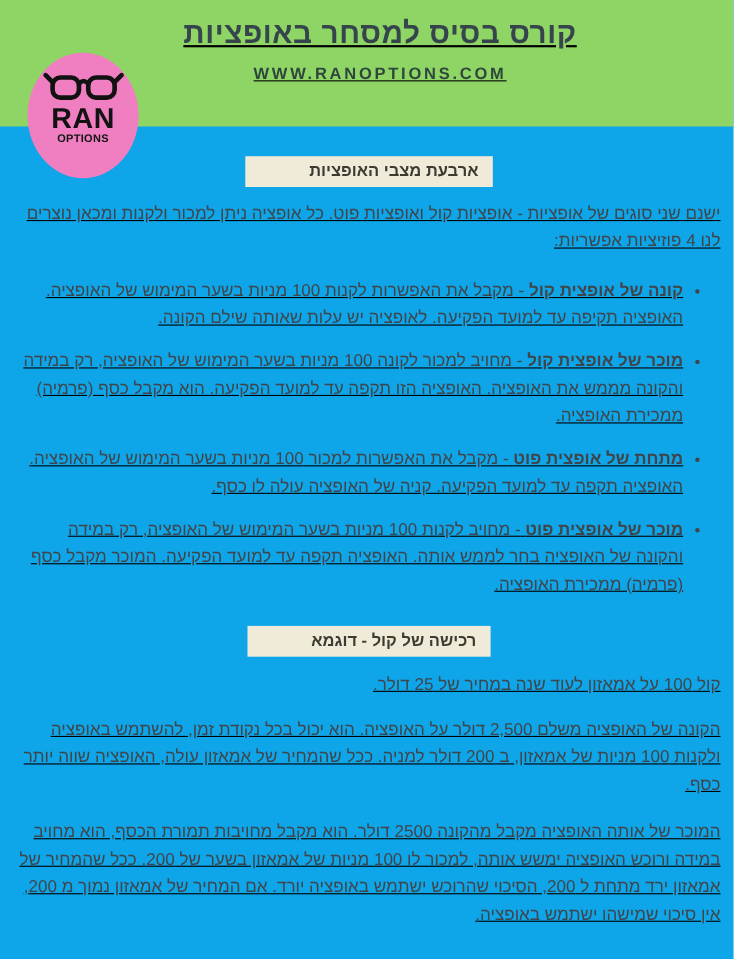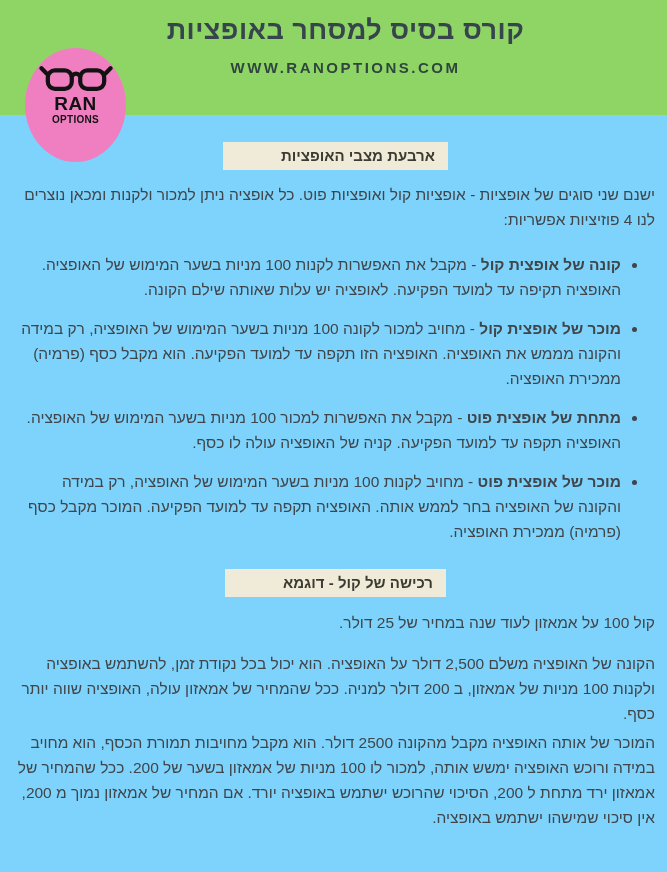--- a/index.html
+++ b/index.html
@@ -1,21 +1,22 @@
 <!DOCTYPE html>
 <html lang="he" style="--header_band: #8fd566; --logo_circle: #f07fc2; --heading_highlight: #f0ebd8; --title_text: #36454c; --website_text: #2e463c; --body_text: #40454a; --heading_text: #3c3b32; --logo_text: #121212;"><head>
 <meta charset="utf-8">
 <style>
   html,body{margin:0;padding:0;background:#fff;}
   .page{
     position:relative;
     width:667px;height:872px;
     overflow:hidden;
-    background:#7dd3fc;
+    background:#0ea5e9;
     font-family:"Liberation Sans","DejaVu Sans",sans-serif;
+    text-decoration:underline;
   }
   
   .band{
     height:115px;
     background:var(--header_band,#8fd566);
   }
   .band h1{
     margin:0;
     padding:15px 0 0 24px;
     direction:rtl;
@@ -41,21 +42,21 @@
     width:101px;height:114px;
     border-radius:50%;
     background:var(--logo_circle,#f07fc2);
     display:flex;flex-direction:column;
     align-items:center;justify-content:flex-start;
     z-index:3;
   }
   .glasses{margin-top:14px;}
   .logo-ran{
     margin-top:1px;
-    font-size:19px;font-weight:700;letter-spacing:.5px;
+    font-size:26px;font-weight:700;letter-spacing:.5px;
     color:var(--logo_text,#121212);
     line-height:1.05;
   }
   .logo-options{
     font-size:10px;font-weight:700;letter-spacing:.3px;
     color:var(--logo_text,#121212);
     line-height:1.2;
   }
   
   .content{
@@ -78,21 +79,21 @@
   .intro{margin:12px 0 0;}
   ul.bullets{
     margin:20px 0 0;
     padding:0 34px 0 0;
   }
   ul.bullets li{margin-bottom:14px;}
   ul.bullets li:last-child{margin-bottom:0;}
   .badge-row-2{margin-top:25px;}
   .p1{margin:13px 0 0;}
   .p2{margin:16px 0 0;}
-  .p3{margin:4px 0 0;}
+  .p3{margin:18px 0 0;}
 </style>
 </head>
 <body>
 
 <div class="page">
 
   <header class="band">
     <h1>קורס בסיס למסחר באופציות</h1>
     <div class="www">WWW.RANOPTIONS.COM</div>
   </header>

